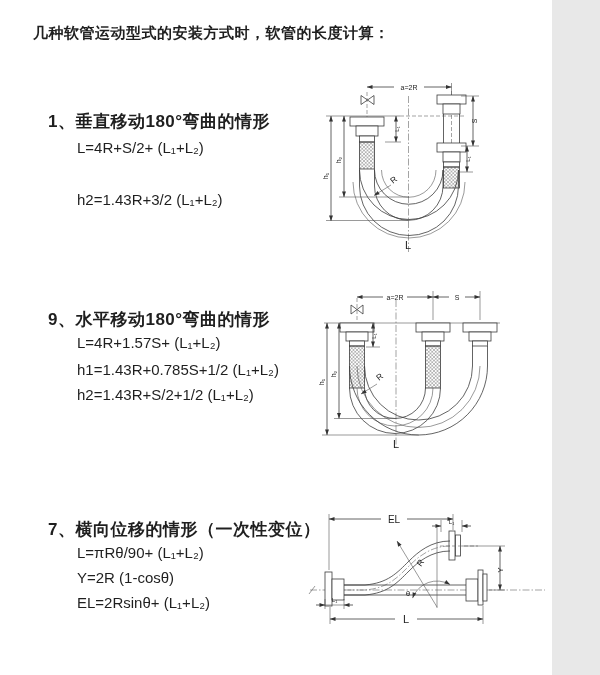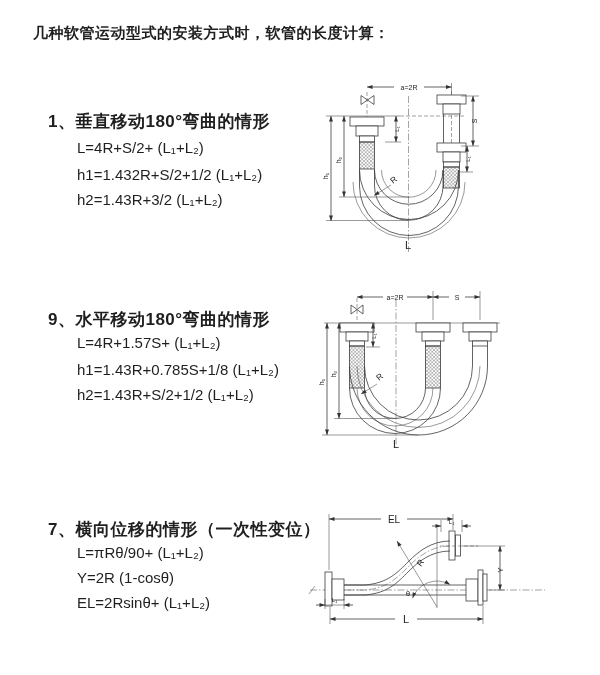--- a/index.html
+++ b/index.html
@@ -1,16 +1,16 @@
 <!DOCTYPE html>
 <html><head>
 <meta charset="utf-8">
 <style>
   html,body{margin:0;padding:0;background:#e8e8e8;}
-  .page{position:relative;width:600px;height:675px;background:#ffffff;overflow:hidden;
+  .page{position:relative;width:552px;height:675px;background:#ffffff;overflow:hidden;
         font-family:"Liberation Sans","DejaVu Sans",sans-serif;color:#1f1f1f;}
   .title{position:absolute;left:33px;top:24px;font-size:15px;letter-spacing:0.5px;font-weight:bold;}
   .heading{position:absolute;font-size:17px;letter-spacing:0.5px;font-weight:bold;white-space:nowrap;}
   .formula{position:absolute;font-size:15px;white-space:nowrap;}
   svg{position:absolute;overflow:visible;}
   svg .ln{stroke:#3c3c3c;stroke-width:0.8;fill:none;}
   svg .thin{stroke:#555;stroke-width:0.6;fill:none;}
   svg .cl{stroke:#666;stroke-width:0.6;fill:none;stroke-dasharray:7 2 1.5 2;}
   svg .dash{stroke:#666;stroke-width:0.6;fill:none;stroke-dasharray:4 2;}
   svg .fit{stroke:#3c3c3c;stroke-width:0.8;fill:#ffffff;}
@@ -21,26 +21,25 @@
 </style>
 </head>
 <body>
 
 <div class="page">
 
   <div class="title">几种软管运动型式的安装方式时，软管的长度计算：</div>
 
   <div class="heading" style="left:48px;top:110px">1、垂直移动180°弯曲的情形</div>
   <div class="formula" style="left:77px;top:139px">L=4R+S/2+ (L₁+L₂)</div>
-  <div class="formula" style="left:77px;top:166px">h1=1.432R+S/2+1/2 (L₁+L₂)</div>
   <div class="formula" style="left:77px;top:191px">h2=1.43R+3/2 (L₁+L₂)</div>
 
   <div class="heading" style="left:48px;top:308px">9、水平移动180°弯曲的情形</div>
   <div class="formula" style="left:77px;top:334px">L=4R+1.57S+ (L₁+L₂)</div>
-  <div class="formula" style="left:77px;top:361px">h1=1.43R+0.785S+1/8 (L₁+L₂)</div>
+  <div class="formula" style="left:77px;top:361px">h1=1.43R+0.785S+1/2 (L₁+L₂)</div>
   <div class="formula" style="left:77px;top:386px">h2=1.43R+S/2+1/2 (L₁+L₂)</div>
 
   <div class="heading" style="left:48px;top:518px">7、横向位移的情形（一次性变位）</div>
   <div class="formula" style="left:77px;top:544px">L=πRθ/90+ (L₁+L₂)</div>
   <div class="formula" style="left:77px;top:569px">Y=2R (1-cosθ)</div>
   <div class="formula" style="left:77px;top:594px">EL=2Rsinθ+ (L₁+L₂)</div>
 
   <svg style="left:320px;top:78px;width:230px;height:180px" viewBox="320 78 230 180">
     <defs>
       <marker id="d1ar" markerWidth="7" markerHeight="6" refX="6" refY="2.5" orient="auto-start-reverse" markerUnits="userSpaceOnUse">

